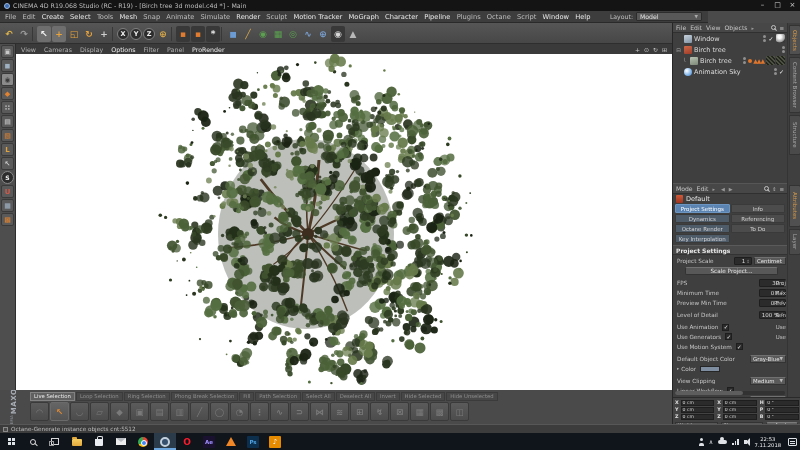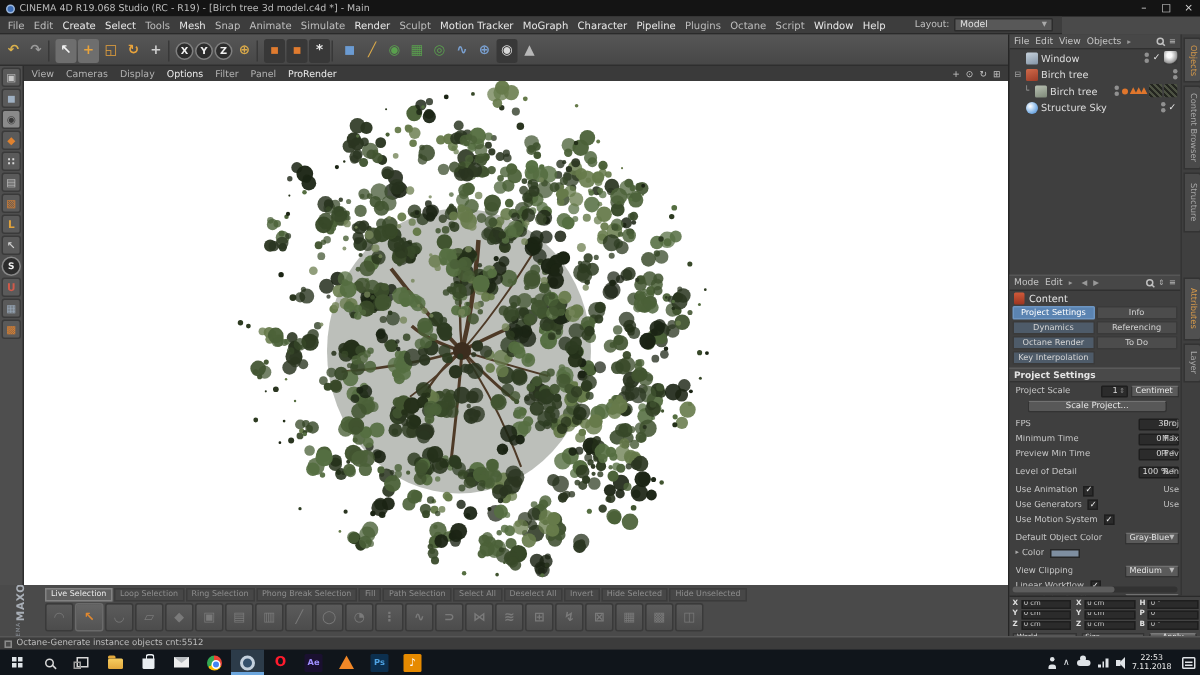--- a/index.html
+++ b/index.html
@@ -1862,21 +1862,21 @@
               </span>
             <span class="tag-dot"></span>
             <span class="tag-tri">▲▲▲</span>
             <span class="tag-tex"></span>
             <span class="tag-tex"></span>
           </span>
         </div>
         <div class="om-row">
           <span class="om-exp"></span>
           <span class="oi sky"></span>
-          <span class="om-name">Structure Sky</span>
+          <span class="om-name">Animation Sky</span>
           <span class="om-right">
             <span class="vdots">
                 <i></i>
                 <i></i>
               </span>
             <span class="om-check">✓</span>
           </span>
         </div>
       </div>
 
@@ -1888,21 +1888,21 @@
           <span style="font-size:5px;color:#999;margin-left:2px">◀</span>
           <span style="font-size:5px;color:#999">▶</span>
           <span class="pm-right">
             <span class="magi"></span>
             <span style="font-size:5px">⇕</span>
             <span style="font-size:5.5px">≡</span>
           </span>
         </div>
         <div class="am-title">
           <span class="doc"></span>
-          <span>Content</span>
+          <span>Default</span>
         </div>
         <div class="am-tabs">
 
         <span class="am-tab on">Project Settings</span>
             <span class="am-tab">Info</span>
             <span class="am-tab semi">Dynamics</span>
             <span class="am-tab">Referencing</span>
             <span class="am-tab semi">Octane Render</span>
             <span class="am-tab">To Do</span>
             <span class="am-tab semi">Key Interpolation</span>

